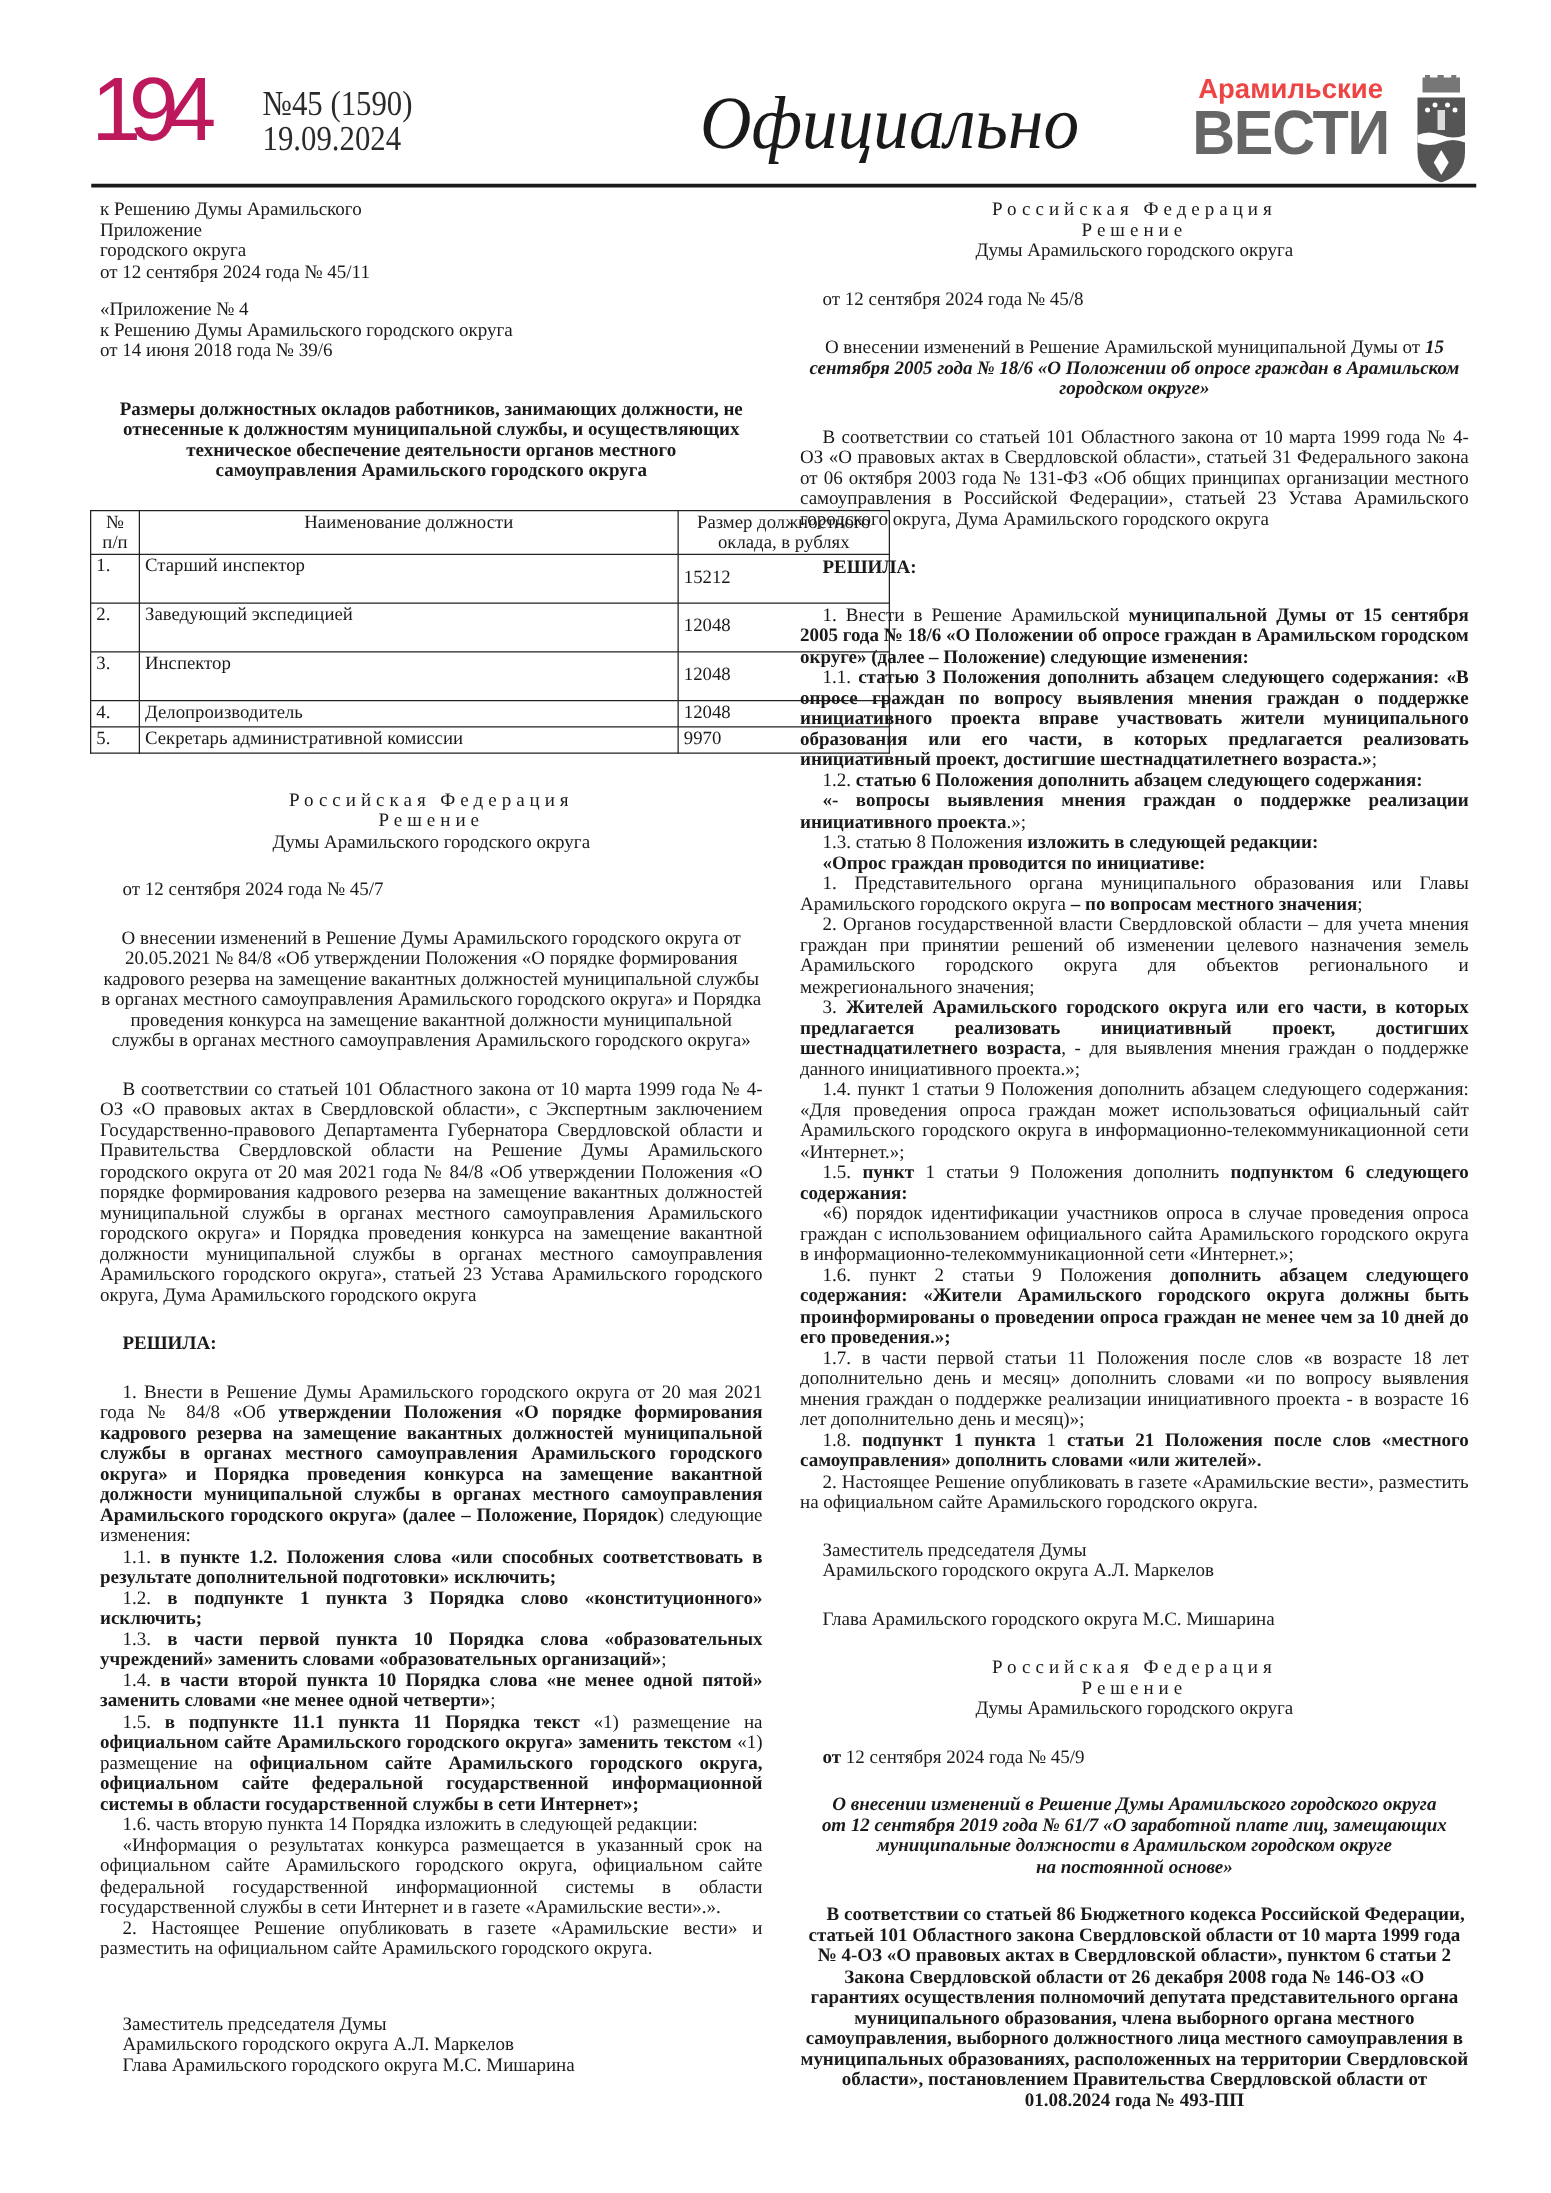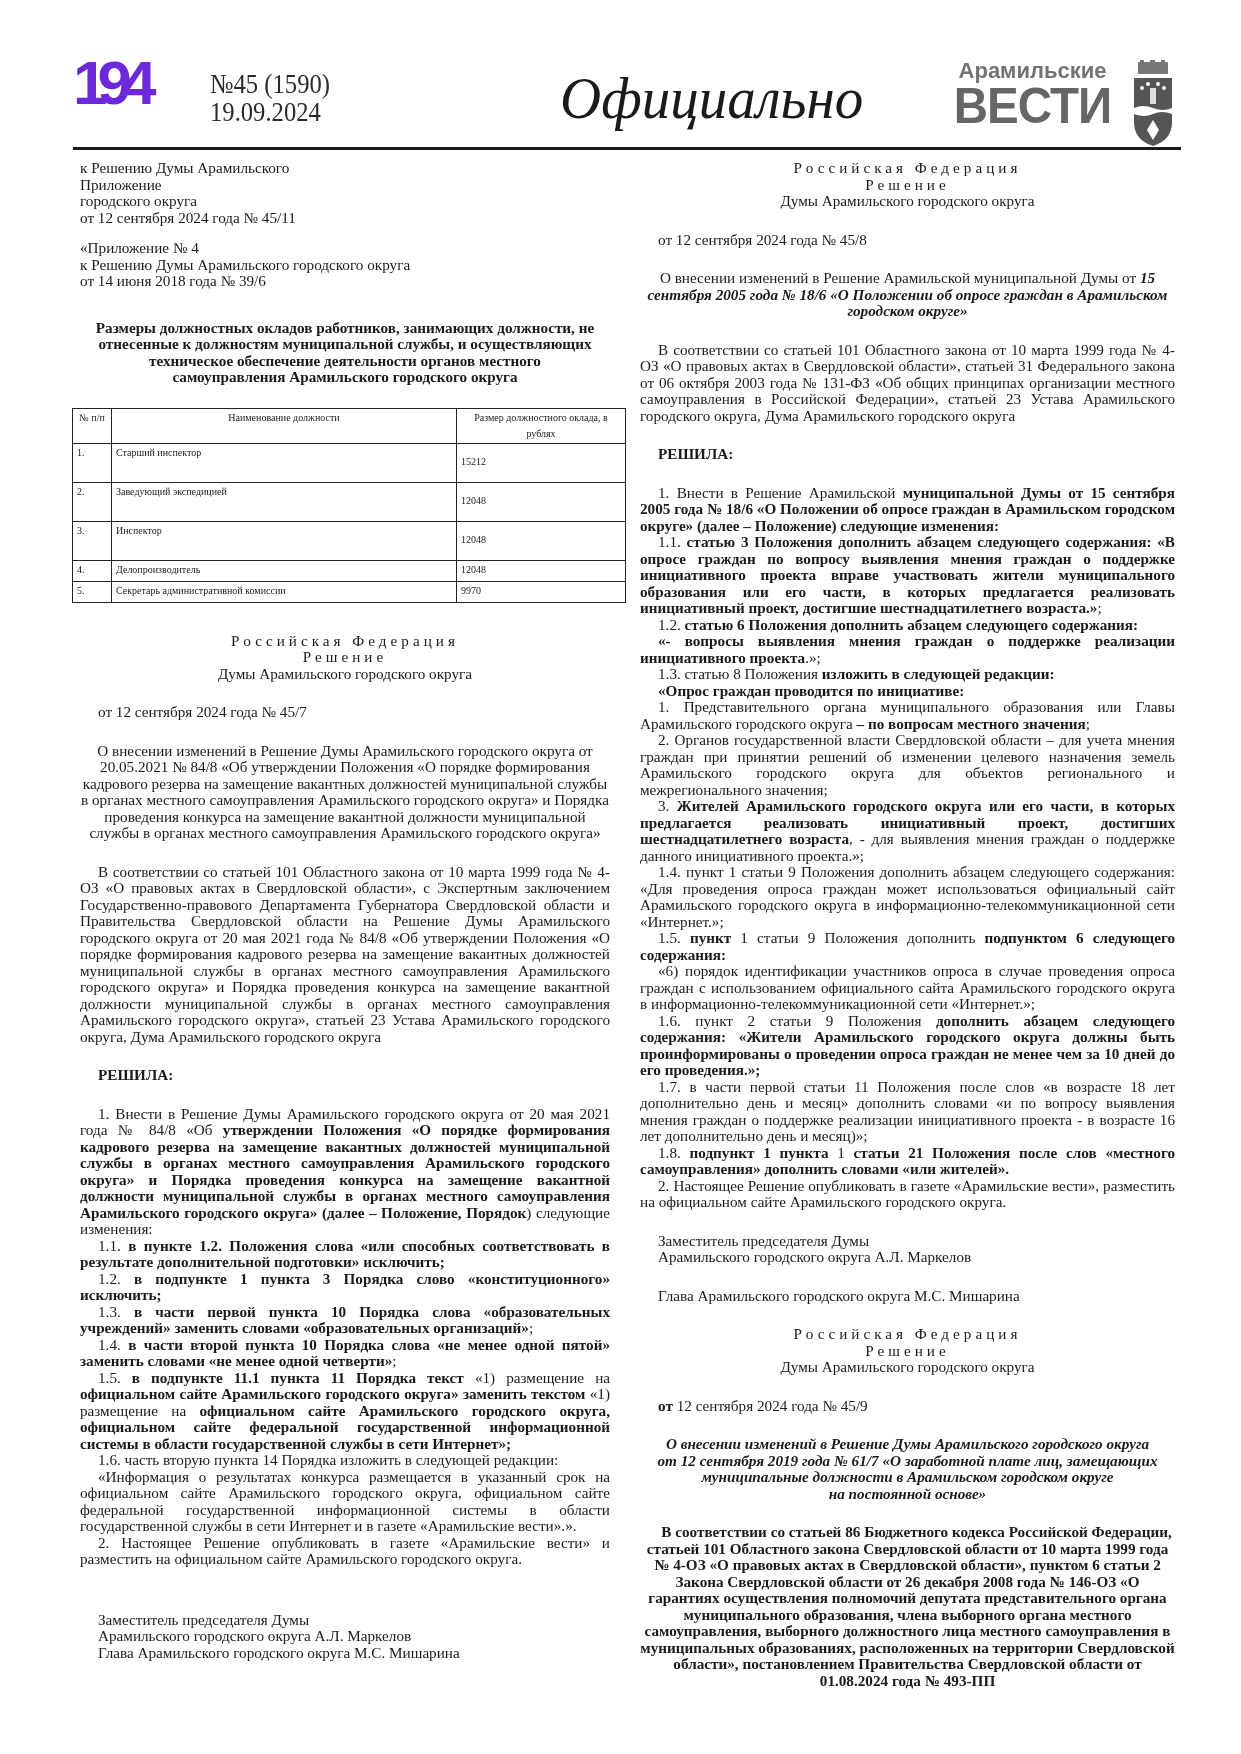--- a/index.html
+++ b/index.html
@@ -1,46 +1,46 @@
 <!DOCTYPE html>
 <html><head>
 <meta charset="utf-8">
 <style>
   html, body { margin:0; padding:0; background:#ffffff; }
   body { width:1241px; height:1754px; position:relative; overflow:hidden; color:#1a1a1a;
          font-family:"Liberation Serif", "DejaVu Serif", serif; }
   .masthead { position:absolute; left:0; top:0; width:1241px; height:150px; }
   .page-number { position:absolute; left:73px; top:52px; font-family:"Liberation Sans","DejaVu Sans",sans-serif;
-                 font-weight:bold; font-size:62px; letter-spacing:-10px; line-height:1; color:#6d28d9; }
+                 font-weight:normal; font-size:72px; letter-spacing:-10px; line-height:1; color:#be185d; }
   .issue { position:absolute; left:210px; top:70px; font-family:"Liberation Serif",serif; font-size:28px;
            line-height:28px; color:#2a2a2a; transform:scaleX(0.88); transform-origin:left top; }
   .section-title { position:absolute; left:560px; top:68px; font-family:"Liberation Serif",serif; font-style:italic;
                    font-size:60px; line-height:1; color:#1a1a1a; transform:scaleX(0.95); transform-origin:left top; }
   .brand { position:absolute; left:945px; top:60px; width:175px; text-align:center; }
-  .brand-top { font-family:"Liberation Sans",sans-serif; font-weight:bold; font-size:22px; color:#737373; line-height:22px; }
+  .brand-top { font-family:"Liberation Sans",sans-serif; font-weight:bold; font-size:22px; color:#ef4444; line-height:22px; }
   .brand-main { font-family:"Liberation Sans",sans-serif; font-weight:bold; font-size:50px; color:#666; line-height:48px;
                 letter-spacing:-1px; transform:scaleX(0.95); }
   .coat { position:absolute; left:1130px; top:60px; width:46px; height:86px; }
   .rule { position:absolute; left:73px; top:147px; width:1108px; height:3px; background:#1a1a1a; }
 
   .col { position:absolute; top:160px; font-size:15.2px; line-height:16.5px; }
   .col-left { left:80px; width:530px; }
   .col-right { left:640px; width:535px; }
   p { margin:0; }
   .indent { text-indent:18px; }
   .justify { text-align:justify; }
   .center { text-align:center; }
   .b { font-weight:bold;font-family:Liberation Serif, serif; }
   .bi { font-weight:bold; font-style:italic; }
   .spaced { letter-spacing:4px; }
   .gap-s { height:14px; }
   .gap-m { height:22px; }
   .gap-l { height:30px; }
 
-  table.salary { border-collapse:collapse; width:554px; margin-left:-8px; font-size:10px; }
+  table.salary { border-collapse:collapse; width:640px; margin-left:-8px; font-size:15px; }
   table.salary td, table.salary th { border:1px solid #222; font-weight:normal; vertical-align:top; padding:1px 4px; }
   table.salary th { text-align:center; line-height:16px; }
   .c-num { width:30px; text-align:left; }
   .c-name { }
   .c-val { width:160px; text-align:left; }
   .row-tall td { height:36px; }
   .row-tall td.c-val { vertical-align:middle; }
   .row-short td { height:18px; }
 </style>
 </head>

